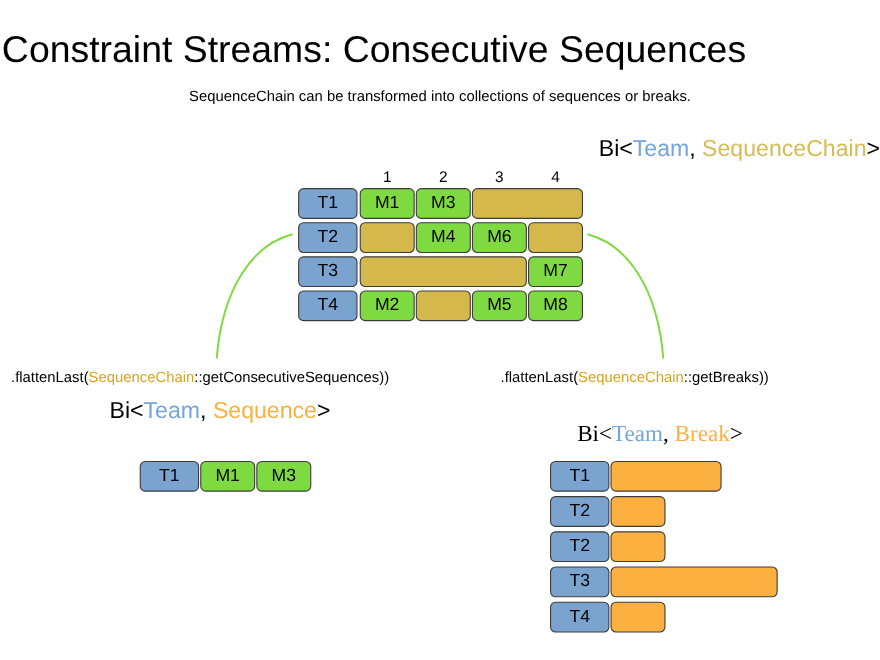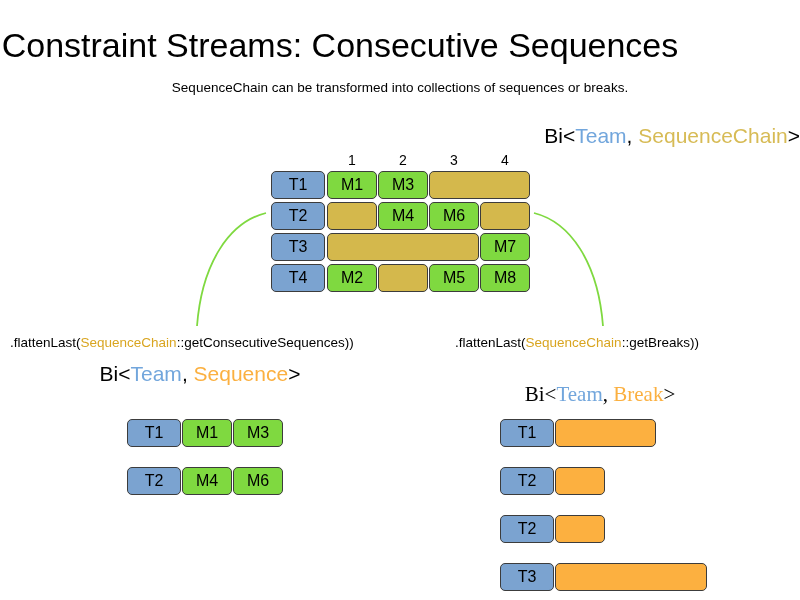--- a/index.html
+++ b/index.html
@@ -110,21 +110,21 @@
     font-size: 13.5px;
     white-space: nowrap;
   }
   .method-label .gold { color: #D9A520; }
 
   
   .flat-table { position: absolute; }
   .flat-row {
     position: relative;
     height: 32px;
-    margin-bottom: 16px;
+    margin-bottom: 0;
     white-space: nowrap;
     font-size: 0;
   }
   .flat-row .cell-inline {
     display: inline-flex;
     align-items: center;
     justify-content: center;
     height: 28px;
     border: 1px solid #3c3c3c;
     border-radius: 5px;
@@ -194,21 +194,20 @@
 <div class="method-label" style="left:455px;top:335px;">
   <span>.flattenLast(</span><span class="gold">SequenceChain</span><span>::getBreaks))</span>
 </div>
 
 <div class="type-header" style="left:0;top:362px;width:400px;text-align:center;">
   <span class="blk">Bi&lt;</span><span class="team">Team</span><span class="blk">, </span><span class="orange">Sequence</span><span class="blk">&gt;</span>
 </div>
 
 <div class="flat-table" id="sequence-table" style="left:127px;top:419px;">
     <div class="flat-row"><span class="cell-inline team">T1</span><span class="cell-inline match">M1</span><span class="cell-inline match">M3</span></div>
-    <div class="flat-row"><span class="cell-inline team">T2</span><span class="cell-inline match">M4</span><span class="cell-inline match">M6</span></div>
   </div>
 
 <div class="type-header" style="left:400px;top:382px;width:400px;text-align:center;font-family:Liberation Serif, serif;">
   <span class="blk">Bi&lt;</span><span class="team">Team</span><span class="blk">, </span><span class="orange">Break</span><span class="blk">&gt;</span>
 </div>
 
 <div class="flat-table" id="break-table" style="left:500px;top:419px;">
     <div class="flat-row"><span class="cell-inline team">T1</span><span class="cell-inline brk" style="width: 101px;"></span></div>
     <div class="flat-row"><span class="cell-inline team">T2</span><span class="cell-inline brk" style="width: 50px;"></span></div>
     <div class="flat-row"><span class="cell-inline team">T2</span><span class="cell-inline brk" style="width: 50px;"></span></div>

